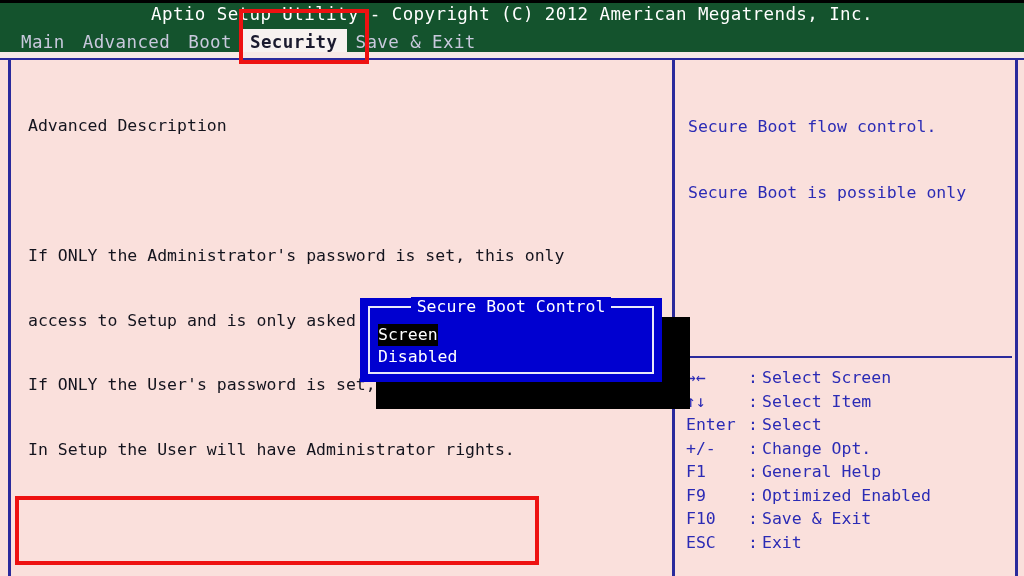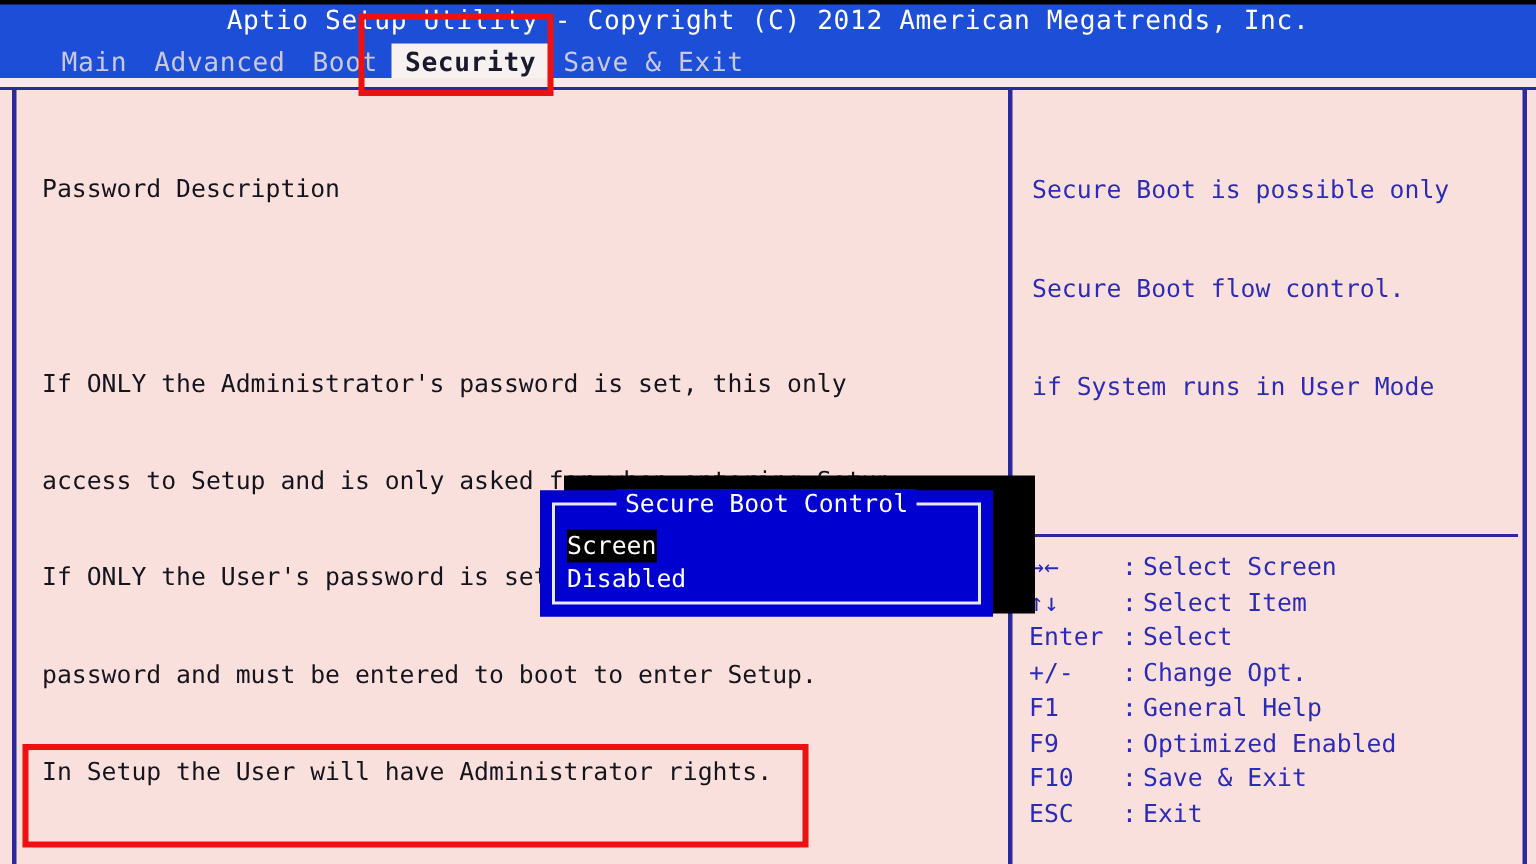--- a/index.html
+++ b/index.html
@@ -16,36 +16,36 @@
     font-family: "DejaVu Sans Mono", "Liberation Mono", monospace;
   }
 
   
   #header {
     position: absolute;
     left: 0;
     top: 3px;
     width: 1024px;
     height: 49px;
-    background: #1d4ed8;
+    background: #14532d;
   }
   #title-line {
     position: absolute;
     left: 0;
     top: 1px;
     width: 1024px;
     text-align: center;
     color: #ffffff;
     font-size: 17.5px;
     letter-spacing: 0.4px;
     white-space: pre;
   }
   #tabs {
     position: absolute;
-    left: 32px;
+    left: 12px;
     top: 26px;
     height: 26px;
     display: flex;
     align-items: stretch;
   }
   .tab {
     color: #c9c9dd;
     font-size: 17.5px;
     line-height: 26px;
     padding: 0 9px;
@@ -162,21 +162,20 @@
   }
   #dialog {
     position: absolute;
     left: 360px;
     top: 298px;
     width: 302px;
     height: 84px;
     background: #0000d0;
     border: 2px solid #0000d0;
     box-sizing: border-box;
-    margin-top: 29px;
   }
   #dialog-frame {
     position: absolute;
     left: 6px;
     top: 6px;
     right: 6px;
     bottom: 6px;
     border: 2px solid #e8e8f8;
     box-sizing: border-box;
   }
@@ -241,26 +240,25 @@
     </div>
   </div>
   <div id="header-underlay"></div>
 
   <div id="body"></div>
   <div id="left-border"></div>
   <div id="right-border"></div>
   <div id="mid-divider"></div>
 
   <div id="left-panel">
-    <div class="ln">Password Description</div>
+    <div class="ln">Advanced Description</div>
     <div class="blank"></div>
     <div class="ln">If ONLY the Administrator's password is set, this only</div>
     <div class="ln">access to Setup and is only asked for when entering Setup.</div>
     <div class="ln">If ONLY the User's password is set, this is a power on</div>
-    <div class="ln">password and must be entered to boot to enter Setup.</div>
     <div class="ln">In Setup the User will have Administrator rights.</div>
     <div class="blank"></div>
     
 
     
     
     
     
 
     
@@ -276,23 +274,22 @@
     
 
     
     
 
     
     
   </div>
 
   <div id="right-help">
+    <div class="ln">Secure Boot flow control.</div>
     <div class="ln">Secure Boot is possible only</div>
-    <div class="ln">Secure Boot flow control.</div>
-    <div class="ln">if System runs in User Mode</div>
   </div>
 
   <div id="right-rule"></div>
 
   <div id="keylegend">
     <div class="key-row">
       <span class="key-k">→←</span>
       <span class="key-c">:</span>
       <span class="key-d">Select Screen</span>
     </div>

